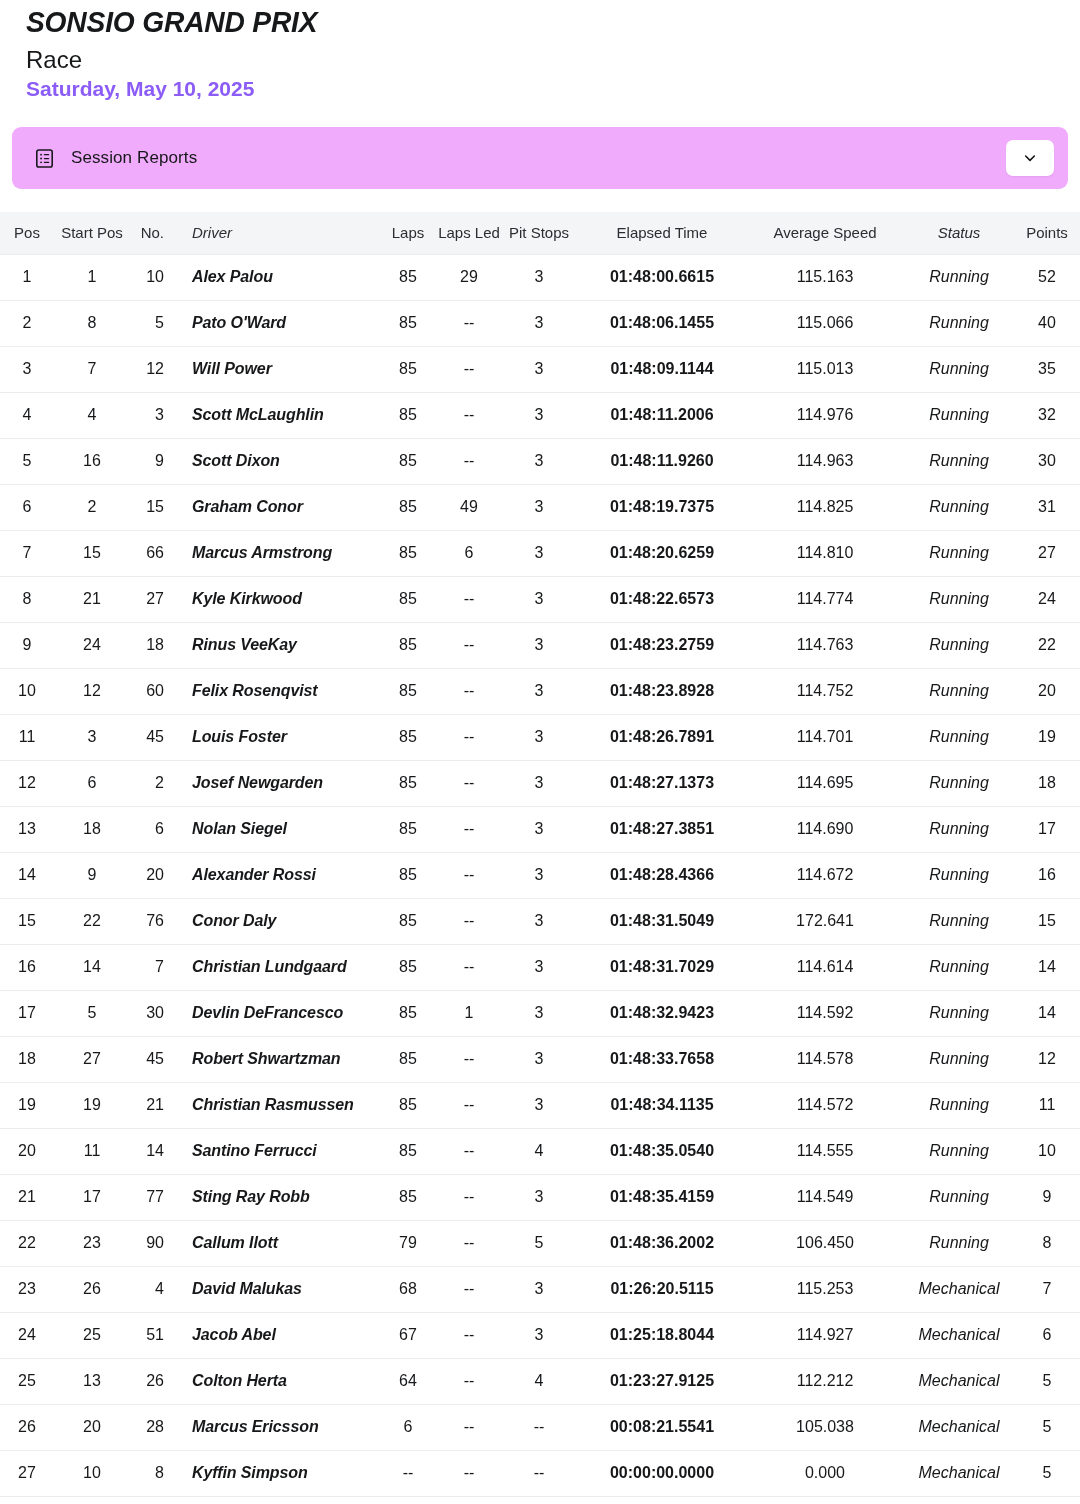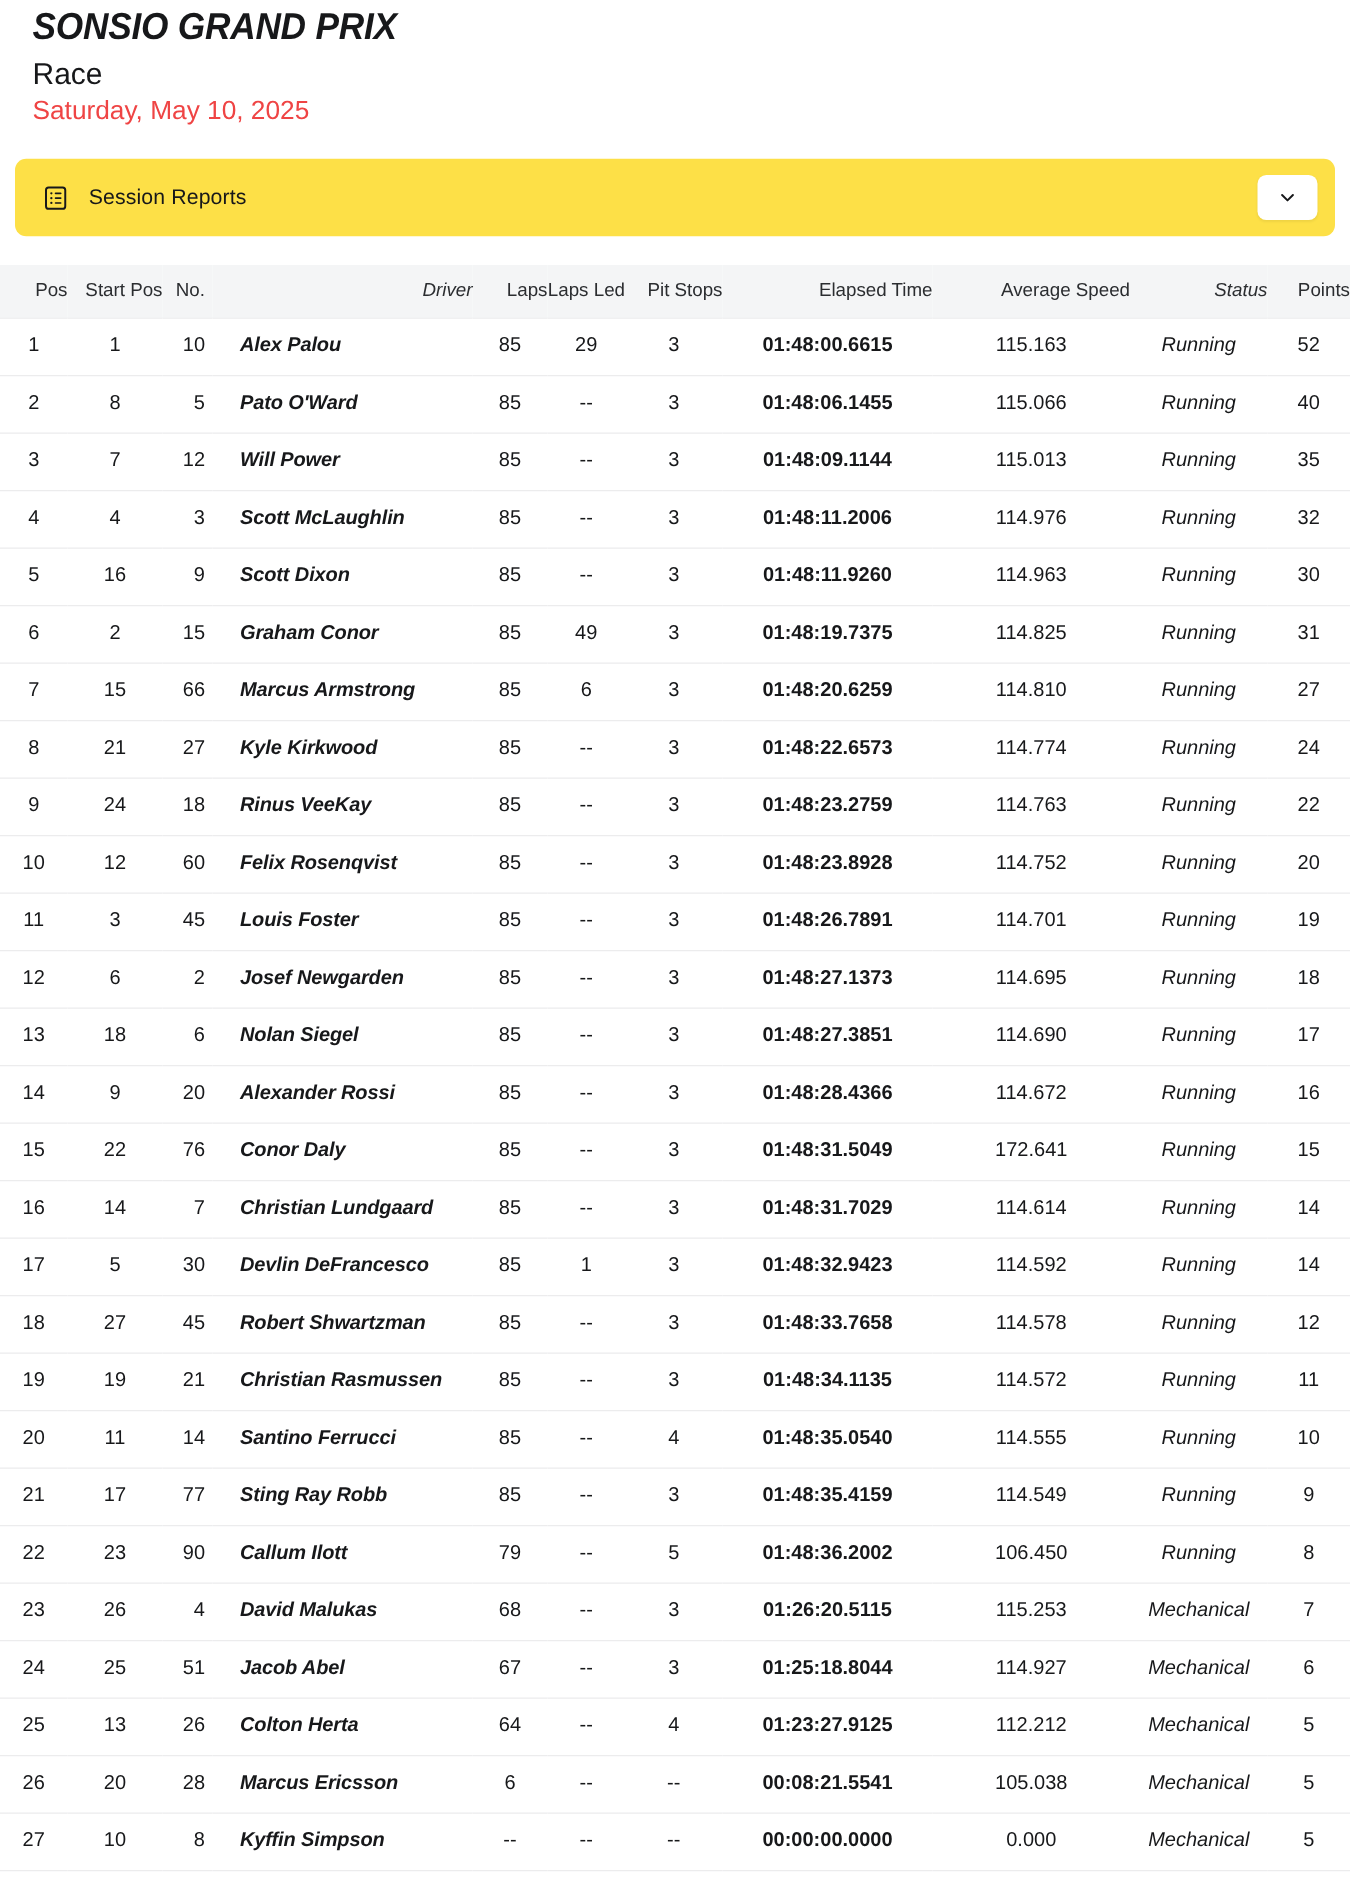--- a/index.html
+++ b/index.html
@@ -30,31 +30,31 @@
   }
   .session-name {
     font-size: 24px;
     font-weight: 400;
     color: #17181a;
     margin-top: 8px;
     line-height: 1.15;
   }
   .session-date {
     font-size: 21px;
-    font-weight: 400;
-    color: #ef4444;
+    font-weight: 700;
+    color: #8b5cf6;
     margin-top: 2px;
     line-height: 1.2;
   }
 
   
   .reports-bar {
     margin: 26px 12px 0 12px;
     height: 62px;
-    background: #fde047;
+    background: #f0abfc;
     border-radius: 9px;
     display: flex;
     align-items: center;
     padding: 0 14px 0 22px;
     position: relative;
   }
   .reports-left { display: flex; align-items: center; gap: 16px; }
   .report-icon { width: 21px; height: 21px; display: block; flex: none; }
   .reports-label {
     font-size: 17px;
@@ -88,21 +88,20 @@
     table-layout: fixed;
   }
   table.results thead tr { background: #f4f5f6; height: 42px; }
   table.results thead th {
     font-size: 15px;
     font-weight: 400;
     color: #2b2d30;
     white-space: nowrap;
     padding: 0;
     vertical-align: middle;
-    text-align: right;
   }
   table.results tbody tr {
     height: 46px;
     border-bottom: 1px solid #ececed;
   }
   table.results tbody tr:first-child { border-top: 1px solid #ececed; }
   table.results tbody td {
     font-size: 16px;
     color: #17181a;
     padding: 0;

